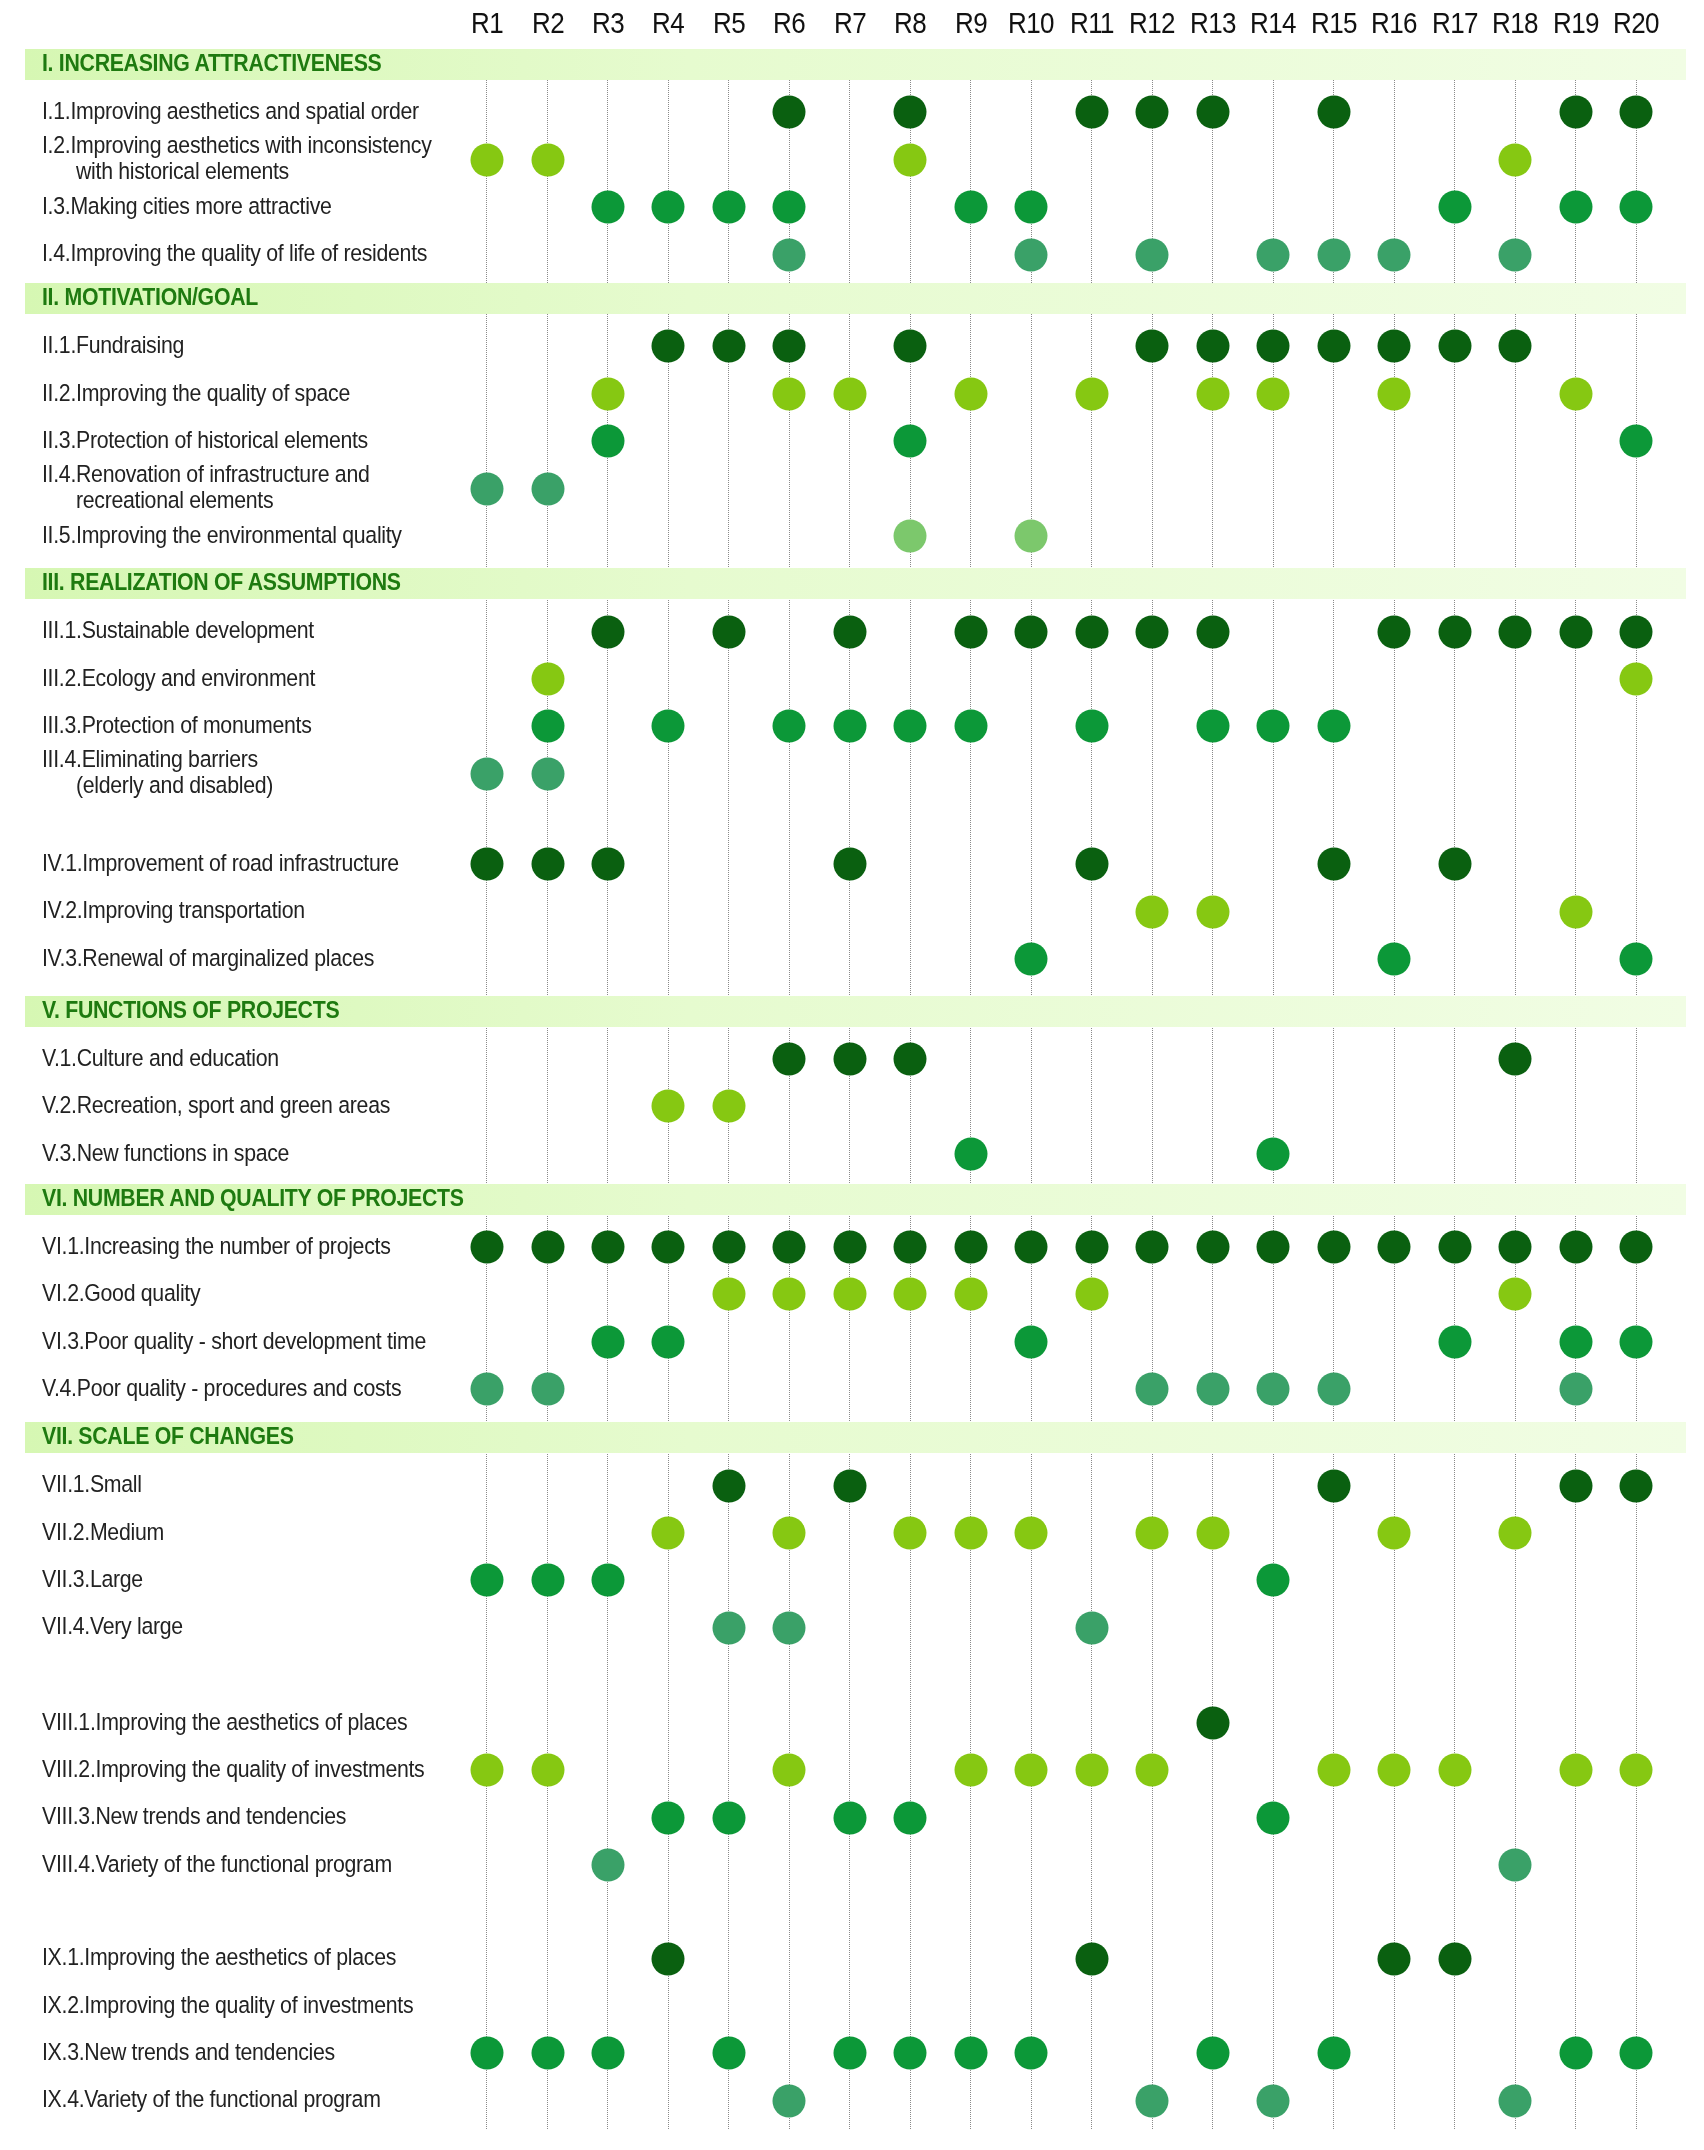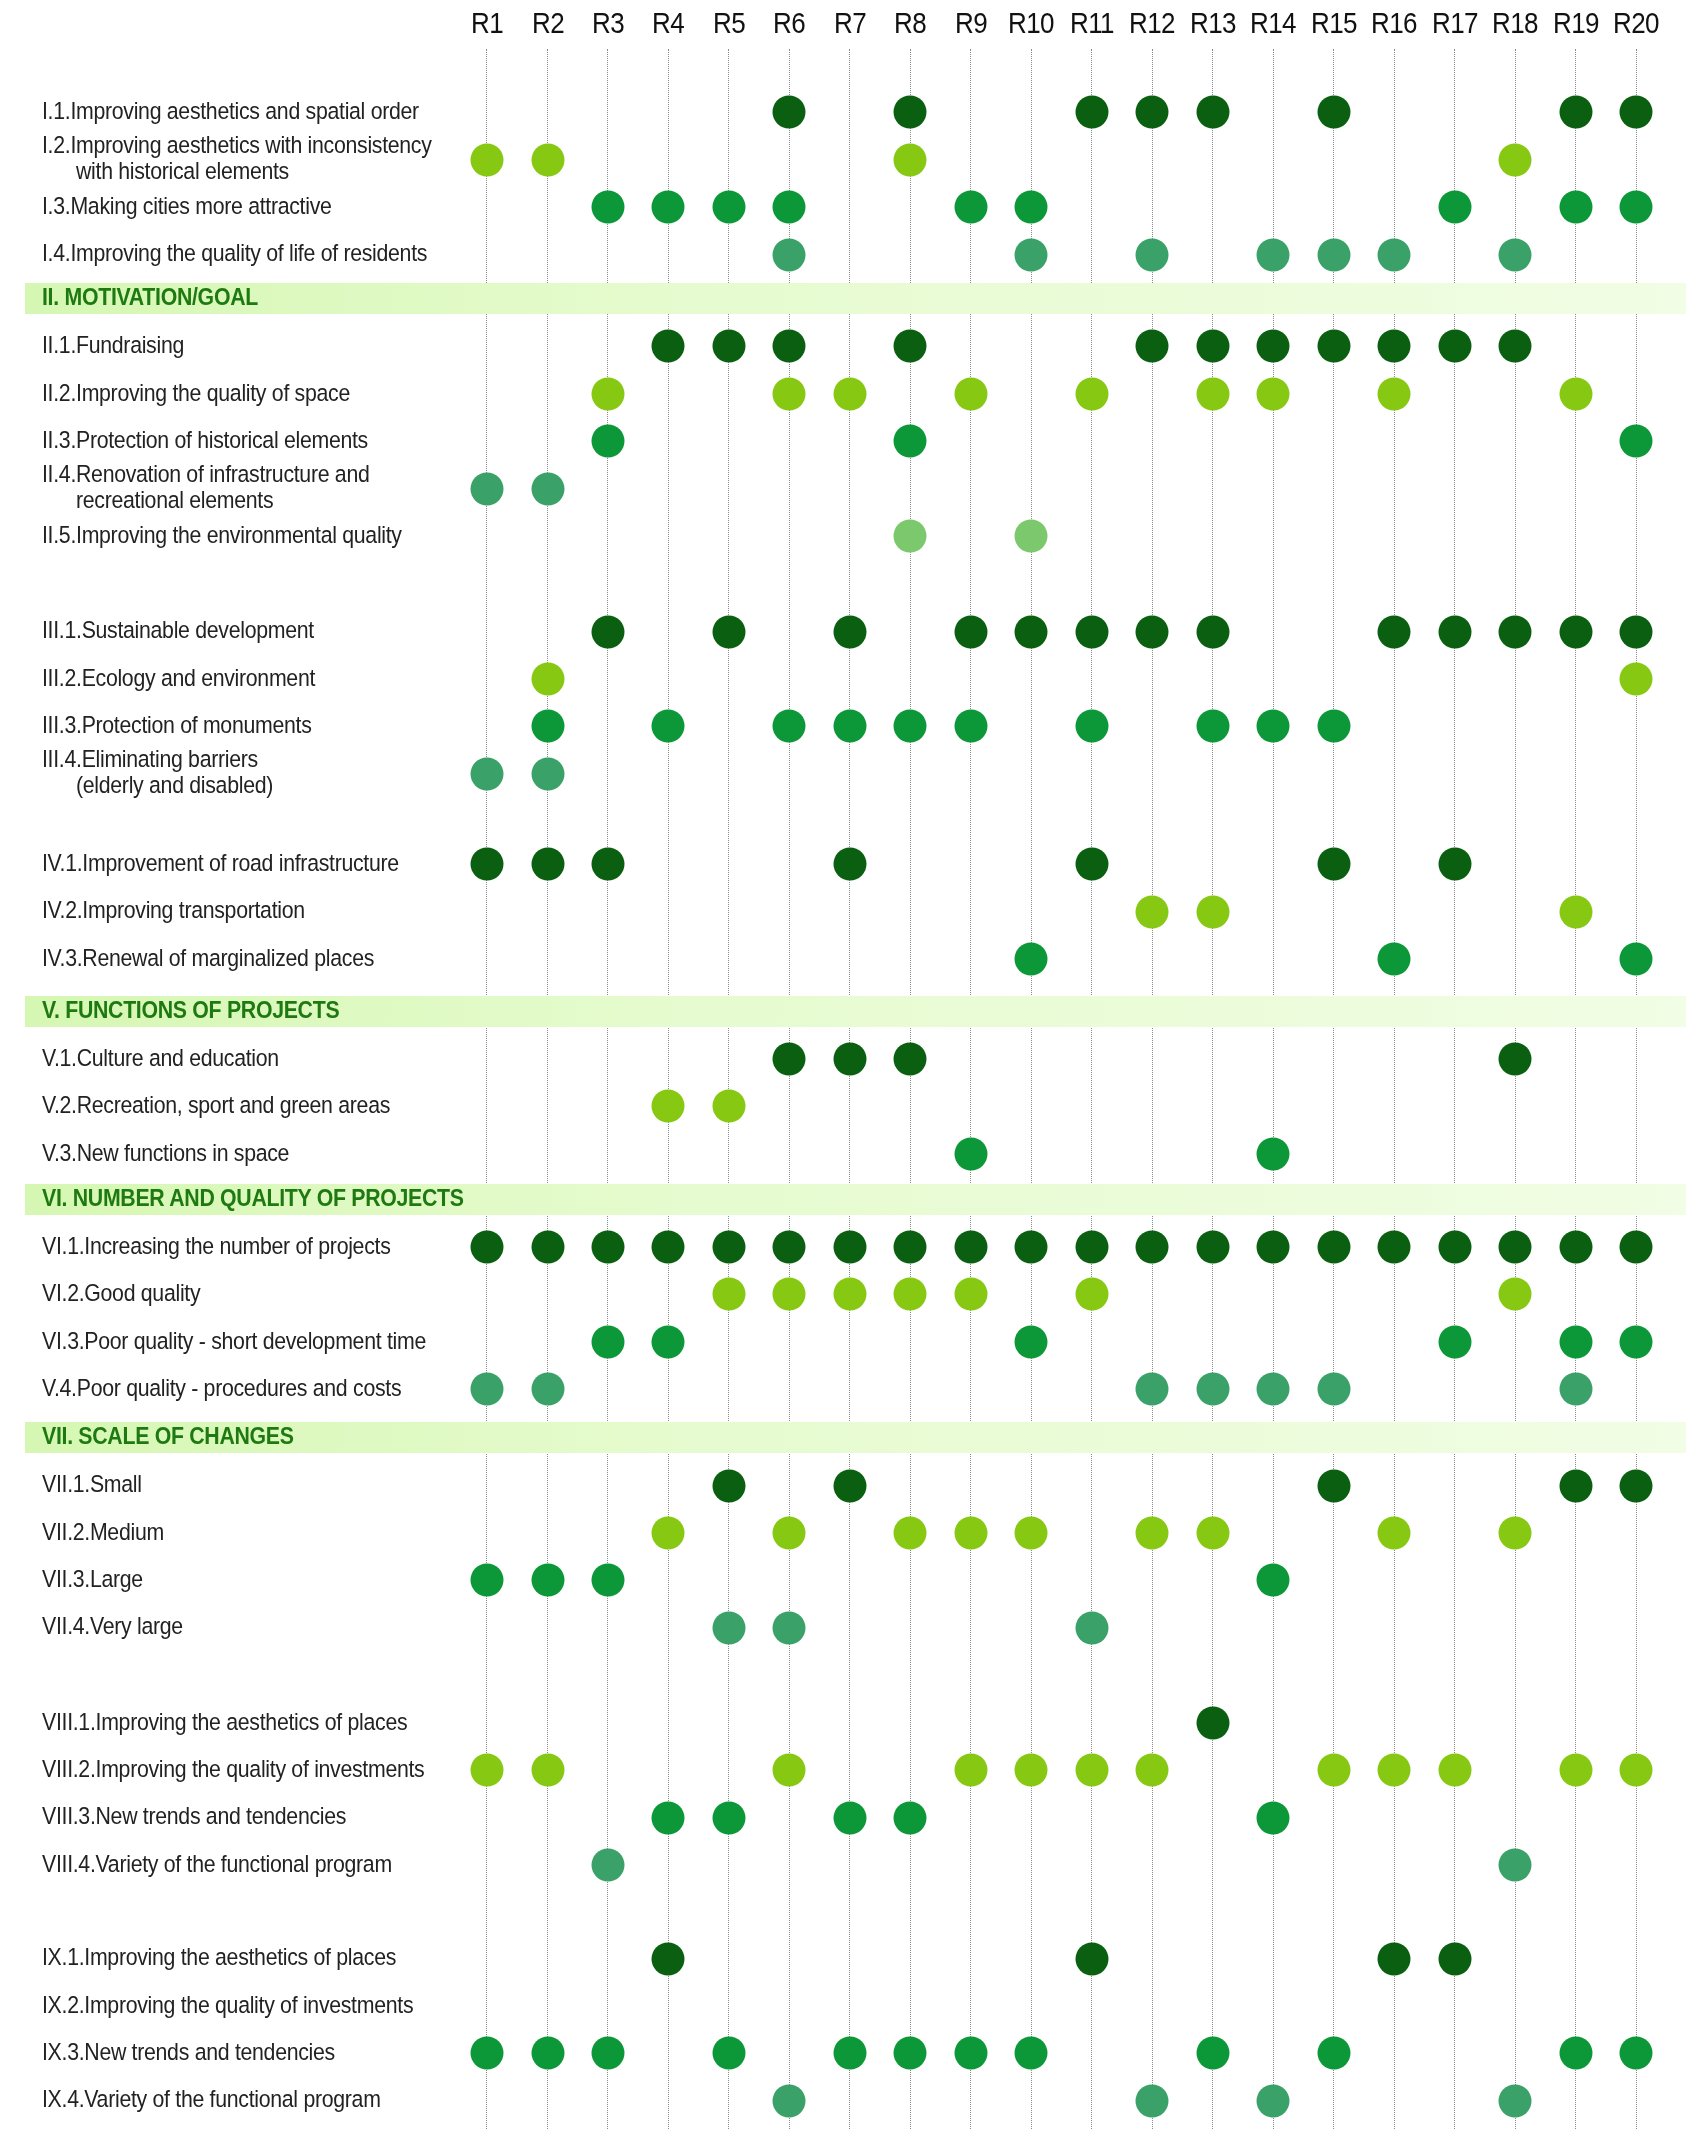--- a/index.html
+++ b/index.html
@@ -50,20 +50,23 @@
     <div class="vline" style="left: 1394px;"></div>
     <div class="col-head" style="left: 1394px;">R16</div>
     <div class="vline" style="left: 1454px;"></div>
     <div class="col-head" style="left: 1455px;">R17</div>
     <div class="vline" style="left: 1515px;"></div>
     <div class="col-head" style="left: 1515px;">R18</div>
     <div class="vline" style="left: 1575px;"></div>
     <div class="col-head" style="left: 1576px;">R19</div>
     <div class="vline" style="left: 1636px;"></div>
     <div class="col-head" style="left: 1636px;">R20</div>
+    <div class="section" style="top: 49px;">
+      <div class="section-label">I. INCREASING ATTRACTIVENESS</div>
+    </div>
     <div class="row-label" style="top: 100px;">
       <div class="" style="display: block;">I.1.Improving aesthetics and spatial order</div>
     </div>
     <div class="dot" title="I.1.Improving aesthetics and spatial order — R6" style="left: 789px; top: 112px; background: rgb(10, 96, 16);"></div>
     <div class="dot" title="I.1.Improving aesthetics and spatial order — R8" style="left: 910px; top: 112px; background: rgb(10, 96, 16);"></div>
     <div class="dot" title="I.1.Improving aesthetics and spatial order — R11" style="left: 1092px; top: 112px; background: rgb(10, 96, 16);"></div>
     <div class="dot" title="I.1.Improving aesthetics and spatial order — R12" style="left: 1152px; top: 112px; background: rgb(10, 96, 16);"></div>
     <div class="dot" title="I.1.Improving aesthetics and spatial order — R13" style="left: 1213px; top: 112px; background: rgb(10, 96, 16);"></div>
     <div class="dot" title="I.1.Improving aesthetics and spatial order — R15" style="left: 1334px; top: 112px; background: rgb(10, 96, 16);"></div>
     <div class="dot" title="I.1.Improving aesthetics and spatial order — R19" style="left: 1576px; top: 112px; background: rgb(10, 96, 16);"></div>
@@ -137,20 +140,23 @@
       <div class="" style="display: block;">II.4.Renovation of infrastructure and</div>
       <div class="l2">recreational elements</div>
     </div>
     <div class="dot" title="II.4.Renovation of infrastructure and — R1" style="left: 487px; top: 489px; background: rgb(58, 161, 104);"></div>
     <div class="dot" title="II.4.Renovation of infrastructure and — R2" style="left: 548px; top: 489px; background: rgb(58, 161, 104);"></div>
     <div class="row-label" style="top: 524px;">
       <div class="" style="display: block;">II.5.Improving the environmental quality</div>
     </div>
     <div class="dot" title="II.5.Improving the environmental quality — R8" style="left: 910px; top: 536px; background: rgb(124, 200, 108);"></div>
     <div class="dot" title="II.5.Improving the environmental quality — R10" style="left: 1031px; top: 536px; background: rgb(124, 200, 108);"></div>
+    <div class="section" style="top: 568px;">
+      <div class="section-label">III. REALIZATION OF ASSUMPTIONS</div>
+    </div>
     <div class="row-label" style="top: 619px;">
       <div class="" style="display: block;">III.1.Sustainable development</div>
     </div>
     <div class="dot" title="III.1.Sustainable development — R3" style="left: 608px; top: 632px; background: rgb(10, 96, 16);"></div>
     <div class="dot" title="III.1.Sustainable development — R5" style="left: 729px; top: 632px; background: rgb(10, 96, 16);"></div>
     <div class="dot" title="III.1.Sustainable development — R7" style="left: 850px; top: 632px; background: rgb(10, 96, 16);"></div>
     <div class="dot" title="III.1.Sustainable development — R9" style="left: 971px; top: 632px; background: rgb(10, 96, 16);"></div>
     <div class="dot" title="III.1.Sustainable development — R10" style="left: 1031px; top: 632px; background: rgb(10, 96, 16);"></div>
     <div class="dot" title="III.1.Sustainable development — R11" style="left: 1092px; top: 632px; background: rgb(10, 96, 16);"></div>
     <div class="dot" title="III.1.Sustainable development — R12" style="left: 1152px; top: 632px; background: rgb(10, 96, 16);"></div>

